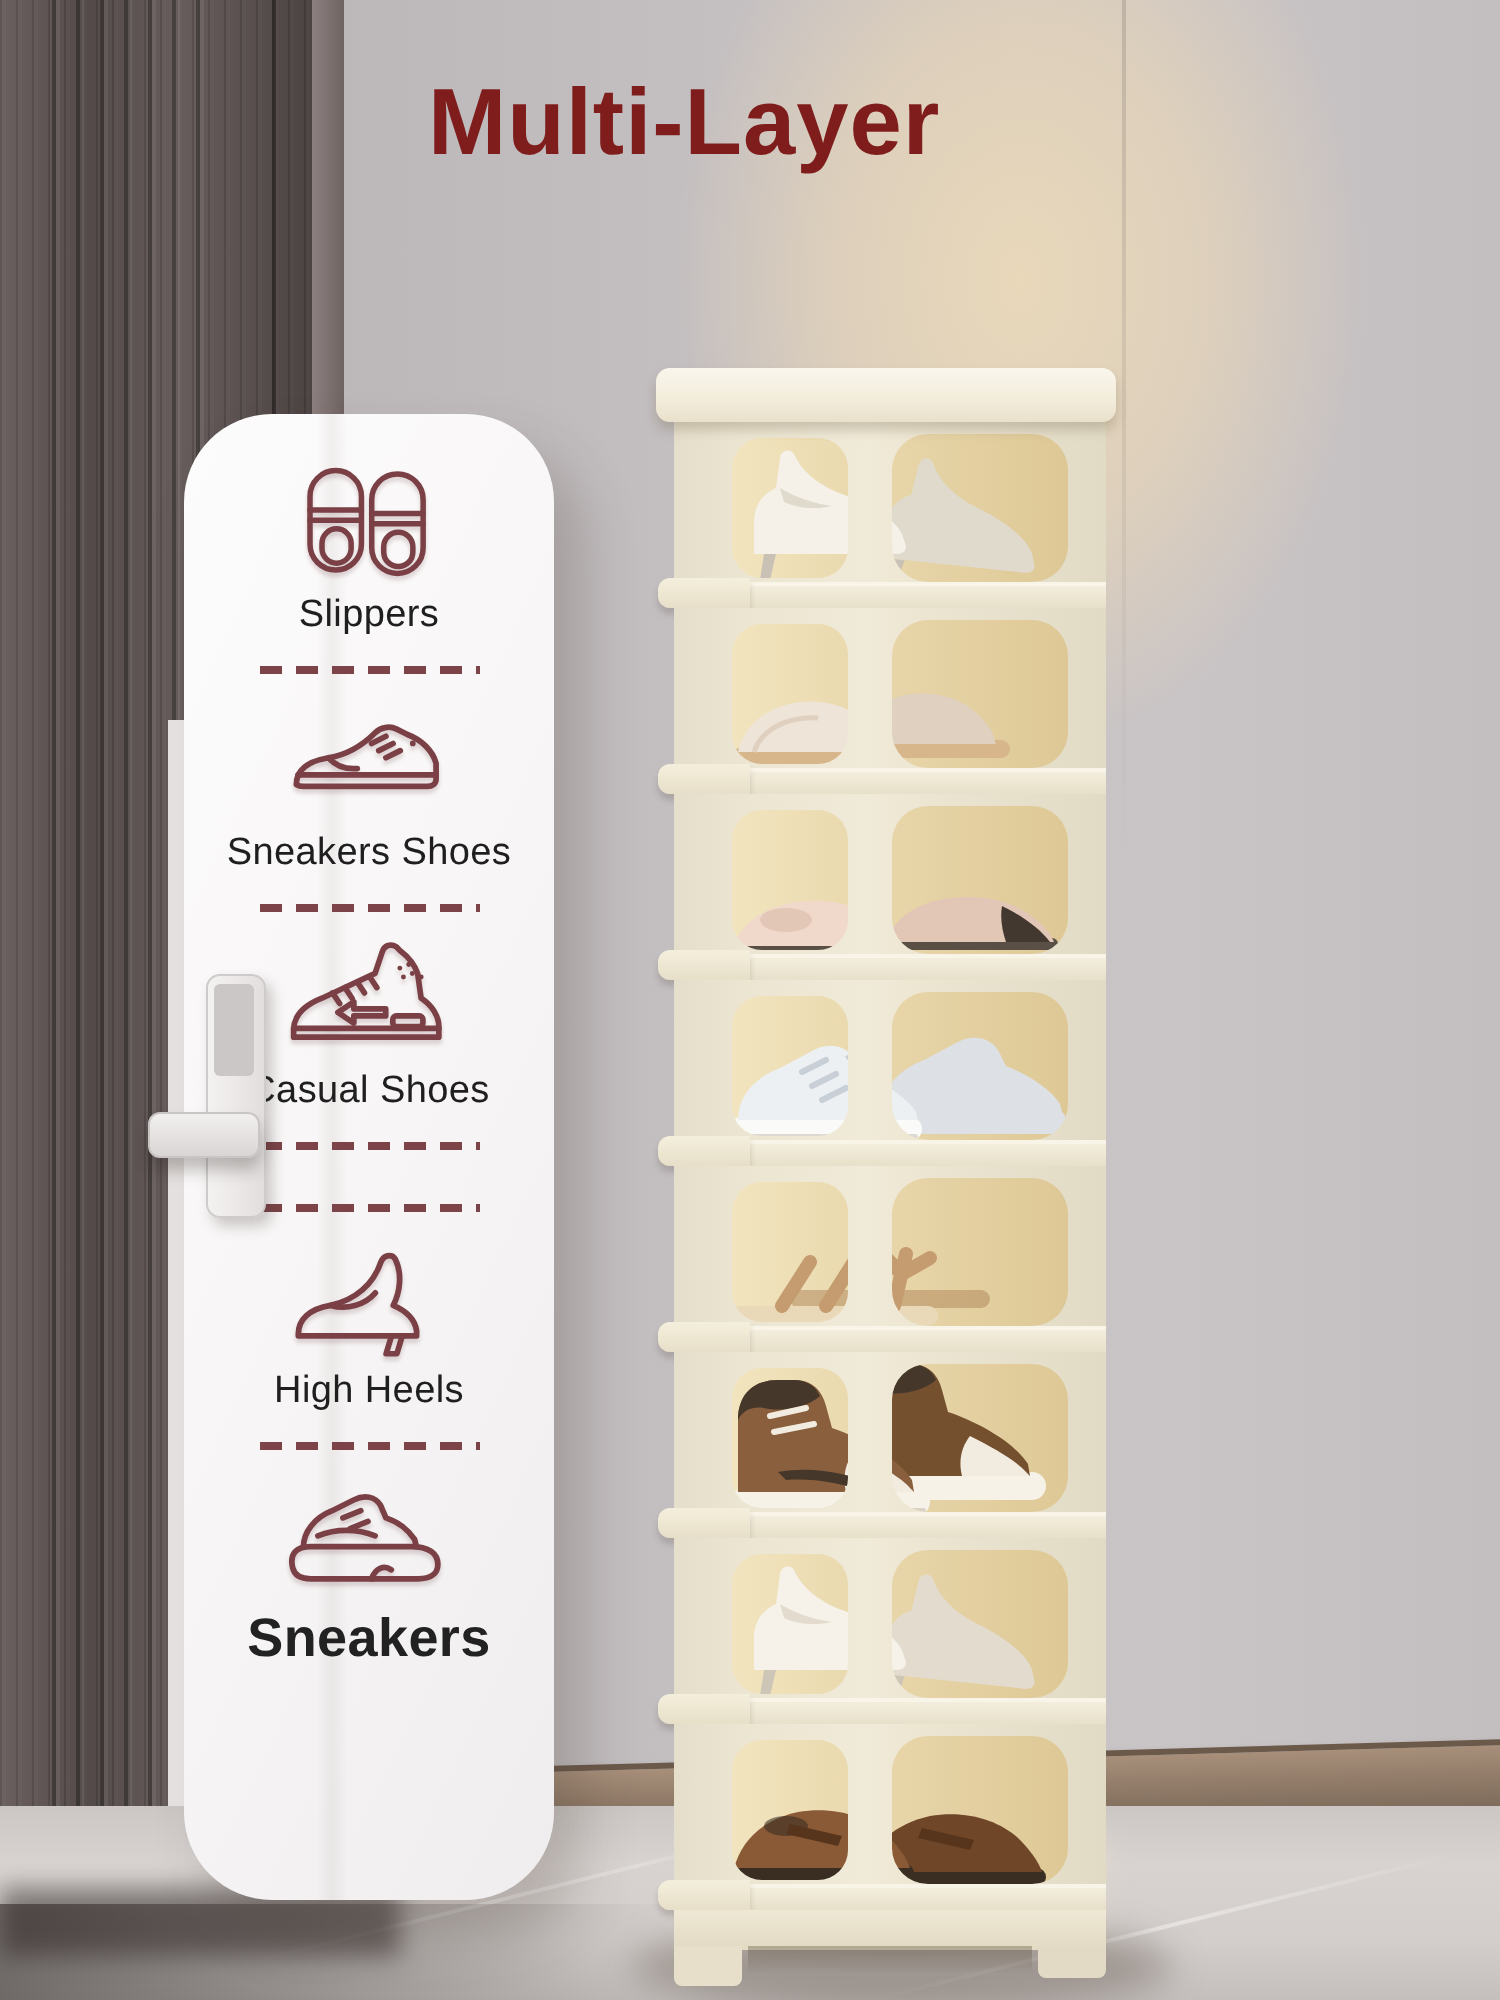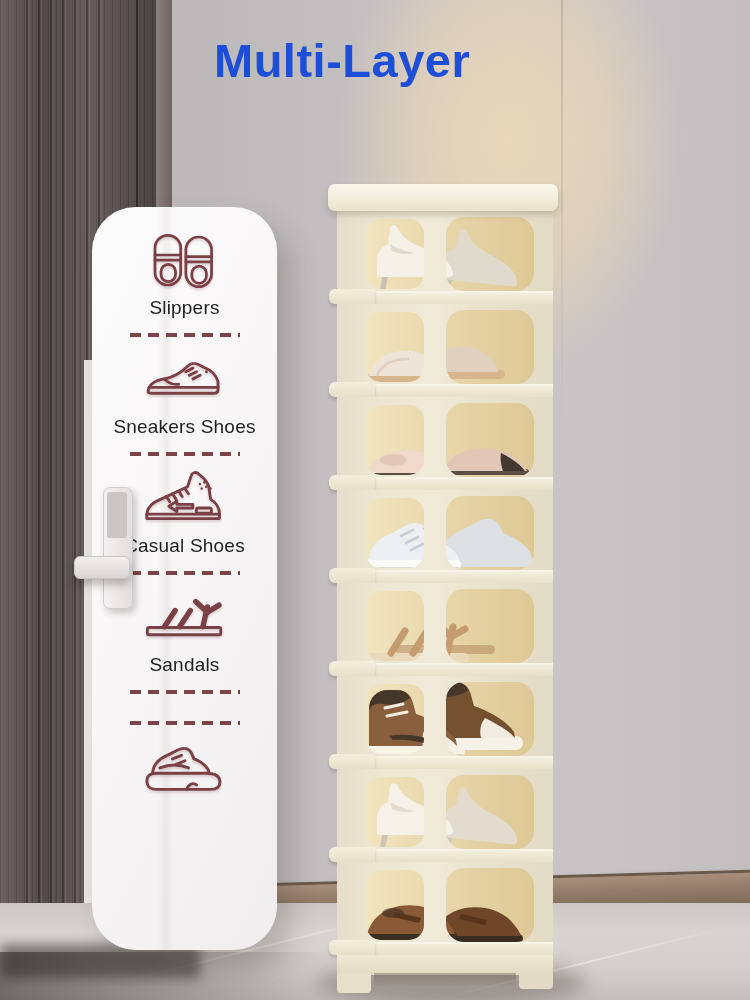--- a/index.html
+++ b/index.html
@@ -36,21 +36,21 @@
     background:repeating-linear-gradient(90deg,rgba(0,0,0,.30) 0 2px,rgba(255,255,255,.07) 2px 4px,transparent 4px 12px);}
   #door .seam{position:absolute;left:136px;top:0;width:2px;height:100%;background:rgba(30,24,23,.55);}
   #door .edge{position:absolute;left:156px;top:0;width:16px;height:100%;
     background:linear-gradient(90deg,#8d8080,#6f6362);}
   #door-shadow{left:0;top:944px;width:200px;height:34px;filter:blur(6px);background:rgba(35,28,26,.5);}
   #white-door{left:84px;top:360px;width:84px;height:598px;
     background:linear-gradient(90deg,#e7e3e2 0%,#f2efee 45%,#dcd8d7 100%);}
 
   
   #title{left:214px;top:32px;font-size:47px;line-height:58px;font-weight:bold;
-    color:#1d4ed8;letter-spacing:.5px;}
+    color:#7f1d1d;letter-spacing:.5px;}
   #title span{display:block;}
 
   
   #card{left:92px;top:207px;width:185px;height:743px;border-radius:44px;
     background:linear-gradient(115deg,#fdfcfc 0%,#f8f6f6 45%,#efedee 100%);
     box-shadow:14px 18px 28px rgba(70,58,50,.24);}
   #card .fold{position:absolute;left:66px;top:0;width:16px;height:100%;
     background:linear-gradient(90deg,rgba(160,150,146,0),rgba(160,150,146,.12),rgba(160,150,146,0));}
   #card-inner{position:absolute;inset:0;display:flex;flex-direction:column;
     align-items:center;padding-top:24px;box-sizing:border-box;}
@@ -466,49 +466,45 @@
             <circle cx="68" cy="22" r="1.4"></circle>
               <circle cx="73" cy="20" r="1.4"></circle>
               <circle cx="78" cy="22" r="1.4"></circle>
           </g>
         </svg>
       </span>
       <span class="cat-label">Casual Shoes</span>
     </div>
     <div class="dashes"></div>
 
+    <div class="dashes"></div>
+
     <div class="cat-item">
       <span class="cat-icon">
-        <svg width="86" height="54" viewBox="0 0 96 56">
-          <rect x="6" y="42" width="82" height="8" rx="2"></rect>
-          <g stroke-width="6">
-            <path d="M25,41 L37,23"></path>
-            <path d="M42,41 L54,23"></path>
-            <path d="M68,41 L73,19"></path>
-            <path d="M73,25 L60,13"></path>
-            <path d="M73,25 L86,17"></path>
-          </g>
+        <svg width="86" height="62" viewBox="0 0 96 66">
+          <path d="M8,52 C8,44 14,38 26,36 C40,33 50,24 54,12 C55.5,8 60,7 62,10 C66,18 65,28 61,36 C68,39 73,44 74,50 L74,53 L8,53 Z"></path>
+          <path d="M26,36 C35,38.5 45,36 51,29"></path>
+          <path d="M60,53 L57,63 L63,63 L66,53"></path>
         </svg>
       </span>
-      <span class="cat-label">Sandals</span>
+      <span class="cat-label">High Heels</span>
     </div>
-    <div class="dashes"></div>
-
     <div class="dashes"></div>
 
     <div class="cat-item">
       <span class="cat-icon">
         <svg width="86" height="58" viewBox="0 0 96 62">
           <path d="M6,50 C4,42 8,38 16,38 L72,38 C82,38 87,42 87,48 C87,53 83,56 76,56 L16,56 C10,56 7,54 6,50 Z"></path>
           <path d="M50,56 C52,50 57,48 61,51"></path>
           <path d="M12,38 C12,30 18,22 28,18 L40,12 C46,9 52,10 55,15 L58,22 C64,24 70,28 74,34 L75,38"></path>
           <path d="M34,22 L44,18 M38,28 L48,24"></path>
           <path d="M20,32 C30,28 42,28 52,32"></path>
         </svg>
       </span>
+      <span class="cat-label emph">Sneakers</span>
     </div>
 
   </div>
 </div>
 
 <div class="abs" id="handle-plate"></div>
 <div class="abs" id="handle-reader"></div>
 <div class="abs" id="handle-lever"></div>
 
 </body></html>

